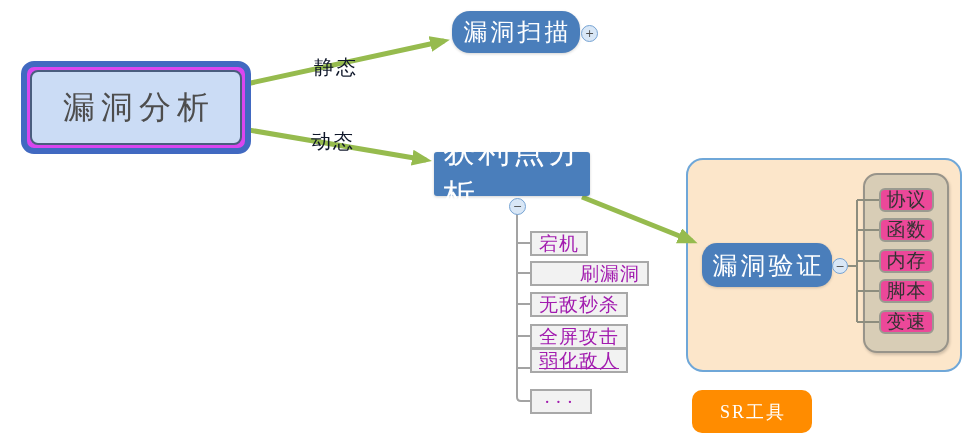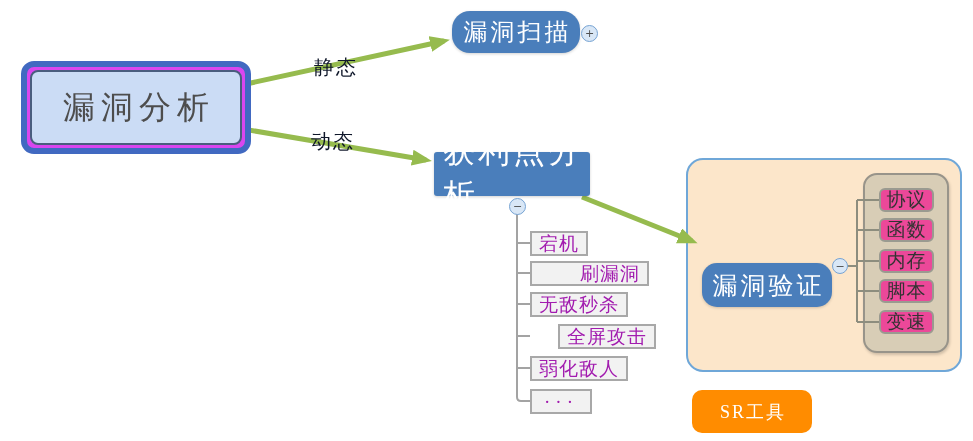--- a/index.html
+++ b/index.html
@@ -21,21 +21,21 @@
   }
 
   
   .node-blue{
     position:absolute;box-sizing:border-box;background:#4A7EBB;color:#ffffff;
     display:flex;align-items:center;justify-content:center;z-index:4;
     box-shadow:0 1px 3px rgba(0,0,0,.18);
   }
   .scan-node{left:452px;top:11px;width:128px;height:42px;border-radius:18px;font-size:24px;letter-spacing:3px;padding-left:3px;}
   .profit-node{left:434px;top:152px;width:156px;height:44px;border-radius:3px;font-size:32px;letter-spacing:3px;padding-left:9px;}
-  .verify-node{left:702px;top:243px;width:130px;height:44px;border-radius:15px;font-size:25px;letter-spacing:3px;padding-left:3px;margin-top:20px;}
+  .verify-node{left:702px;top:243px;width:130px;height:44px;border-radius:15px;font-size:25px;letter-spacing:3px;padding-left:3px;}
 
   
   .badge{
     position:absolute;box-sizing:border-box;width:17px;height:17px;border-radius:50%;
     background:#D9E7F6;border:1px solid #76A3D3;color:#4f4f4f;z-index:5;
     display:flex;align-items:center;justify-content:center;
     font-family:"DejaVu Sans","Liberation Sans",sans-serif;font-size:11px;line-height:1;
   }
   .plus-badge{left:581px;top:25px;}
   .minus-badge-profit{left:509px;top:198px;}
@@ -51,22 +51,22 @@
   
   .gray-item{
     position:absolute;box-sizing:border-box;left:530px;height:25px;
     background:#F2F2F2;border:2px solid #A8A8A8;color:#a21caf;
     display:flex;align-items:center;justify-content:center;
     font-size:19px;letter-spacing:1px;padding:0 7px;z-index:4;white-space:nowrap;
   }
   .pc0{top:231px;}
   .pc1{top:261px;padding-left:48px;}
   .pc2{top:292px;}
-  .pc3{top:324px;margin-left:28px;}
-  .pc4{top:356px;}
+  .pc3{top:324px;}
+  .pc4{top:348px;text-decoration:underline;}
   .pc5{top:389px;letter-spacing:5px;padding:0 12px;}
 
   
   .group-container{
     position:absolute;left:686px;top:158px;width:276px;height:214px;box-sizing:border-box;
     background:#FCE6CA;border:2px solid #6FA7D8;border-radius:17px;z-index:1;
   }
   .inner-group{
     position:absolute;left:863px;top:173px;width:86px;height:180px;box-sizing:border-box;
     background:#D8CDB6;border:2px solid #98948A;border-radius:14px;z-index:2;

